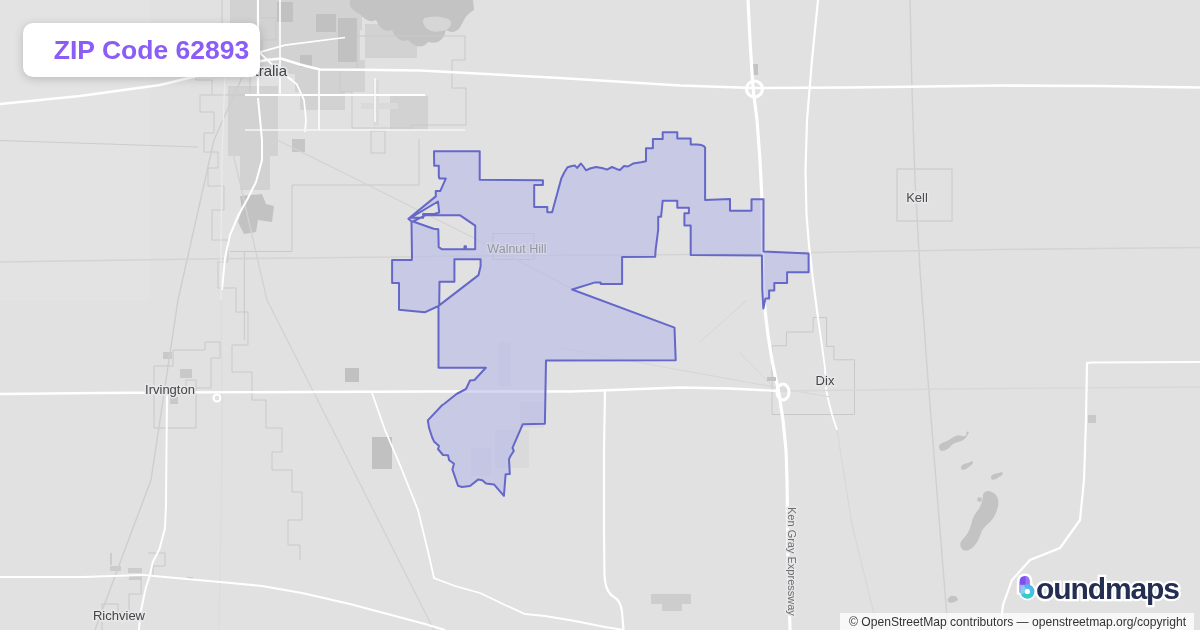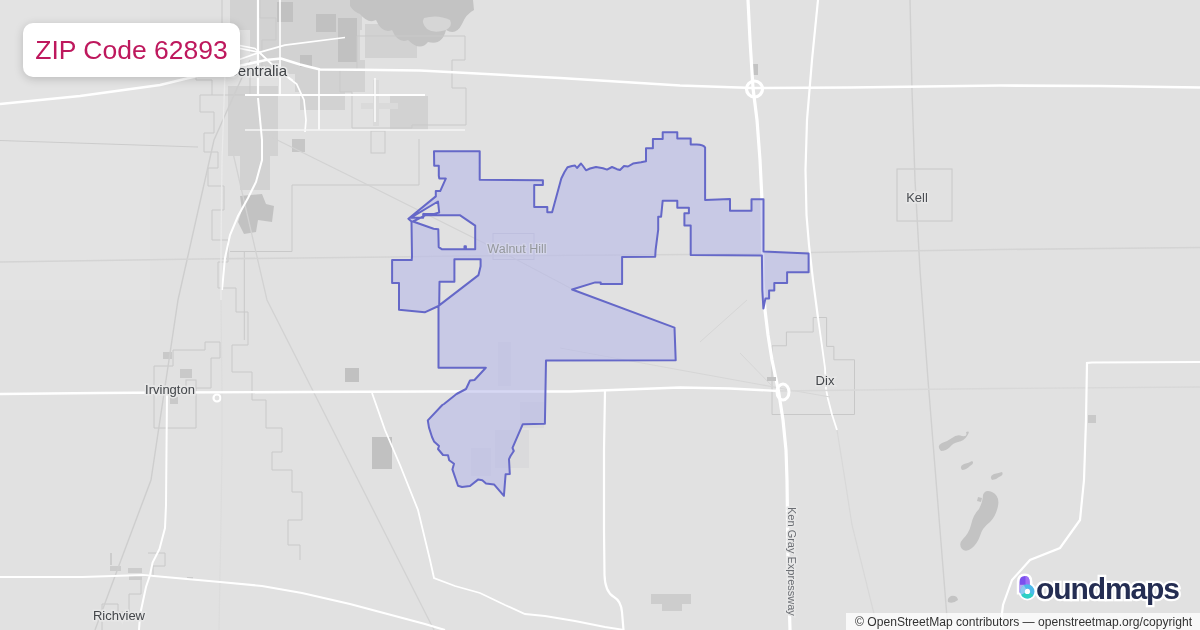--- a/index.html
+++ b/index.html
@@ -1,21 +1,21 @@
 <!DOCTYPE html>
 <html><head>
 <meta charset="utf-8">
 <style>
   html,body{margin:0;padding:0;}
   #map{position:relative;width:1200px;height:630px;overflow:hidden;background:#e1e1e1;font-family:"Liberation Sans",sans-serif;}
   #map svg{position:absolute;left:0;top:0;}
   .card{position:absolute;left:23px;top:23px;width:217px;height:54px;background:#fff;border-radius:10px;
         box-shadow:0 2px 10px rgba(0,0,0,0.18);display:flex;align-items:center;justify-content:center;
-        font-weight:normal;font-size:26.5px;color:#be185d;letter-spacing:0px;}
-  .attr{position:absolute;right:0;bottom:0;height:17px;background:rgba(255,255,255,0.75);
+        font-weight:bold;font-size:26.5px;color:#8b5cf6;letter-spacing:0px;padding-left:20px;}
+  .attr{position:absolute;right:6px;bottom:0;height:17px;background:rgba(255,255,255,0.75);
         font-size:12.1px;color:#333;padding:0 8px 0 9px;display:flex;align-items:center;}
 </style>
 </head>
 <body>
 <div id="map">
 <svg width="1200" height="630" viewBox="0 0 1200 630">
 
   <rect x="0" y="0" width="1200" height="630" fill="#e1e1e1"></rect>
 
   <rect x="0" y="0" width="150" height="300" fill="#e3e3e3"></rect>

